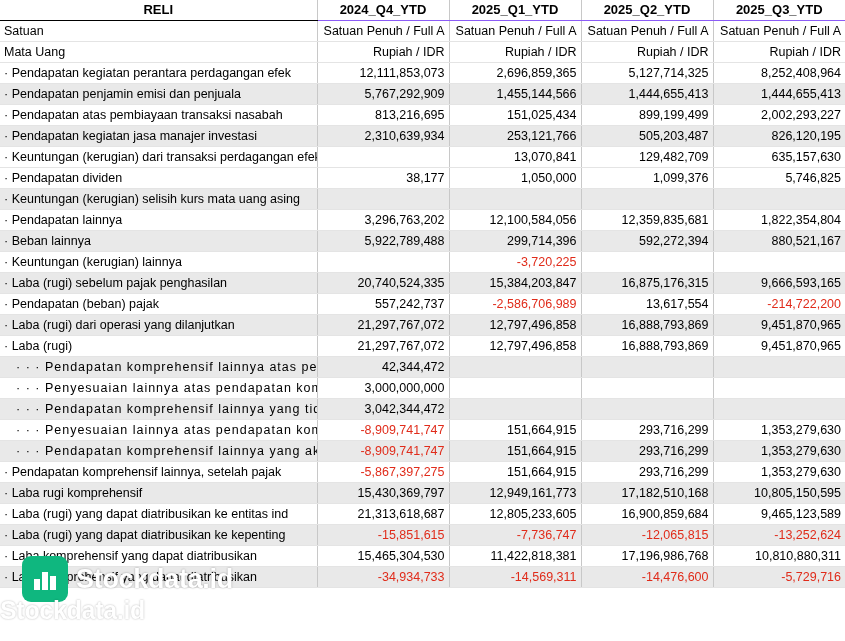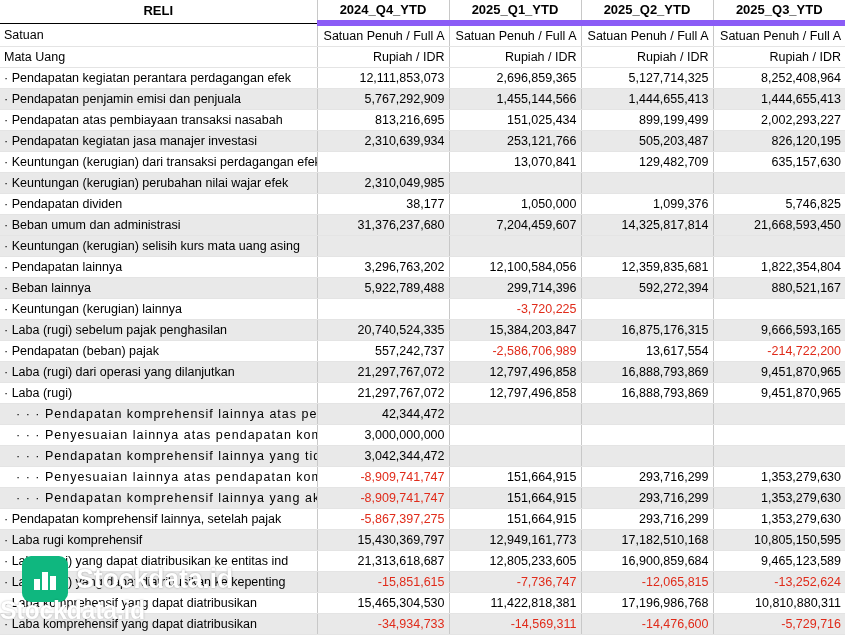--- a/index.html
+++ b/index.html
@@ -26,21 +26,21 @@
     white-space:nowrap;
     overflow:hidden;
     border-right:1px solid #c8c8c8;
     border-bottom:1px solid #e4e4e4;
   }
   th:last-child,td:last-child{border-right:none;}
   thead th{
     background:#ffffff;
     font-weight:bold;
     text-align:center;
-    border-bottom:6px solid #8b5cf6;
+    border-bottom:1px solid #8b5cf6;
     font-size:13px;
   }
   thead th.first{
     border-bottom:1px solid #000;
   }
   tr.subhead td{
     background:#ffffff;
     text-align:right;
     font-weight:normal;
   }
@@ -145,40 +145,26 @@
           <td class="num">505,203,487</td>
           <td class="num">826,120,195</td>
         </tr>
         <tr class="plain">
           <td class="lbl indent1">· Keuntungan (kerugian) dari transaksi perdagangan efek yang telah direa</td>
           <td class="num"></td>
           <td class="num">13,070,841</td>
           <td class="num">129,482,709</td>
           <td class="num">635,157,630</td>
         </tr>
-        <tr class="alt">
-          <td class="lbl indent1">· Keuntungan (kerugian) perubahan nilai wajar efek</td>
-          <td class="num">2,310,049,985</td>
-          <td class="num"></td>
-          <td class="num"></td>
-          <td class="num"></td>
-        </tr>
         <tr class="plain">
           <td class="lbl indent1">· Pendapatan dividen</td>
           <td class="num">38,177</td>
           <td class="num">1,050,000</td>
           <td class="num">1,099,376</td>
           <td class="num">5,746,825</td>
-        </tr>
-        <tr class="alt">
-          <td class="lbl indent1">· Beban umum dan administrasi</td>
-          <td class="num">31,376,237,680</td>
-          <td class="num">7,204,459,607</td>
-          <td class="num">14,325,817,814</td>
-          <td class="num">21,668,593,450</td>
         </tr>
         <tr class="alt">
           <td class="lbl indent1">· Keuntungan (kerugian) selisih kurs mata uang asing</td>
           <td class="num"></td>
           <td class="num"></td>
           <td class="num"></td>
           <td class="num"></td>
         </tr>
         <tr class="plain">
           <td class="lbl indent1">· Pendapatan lainnya</td>

